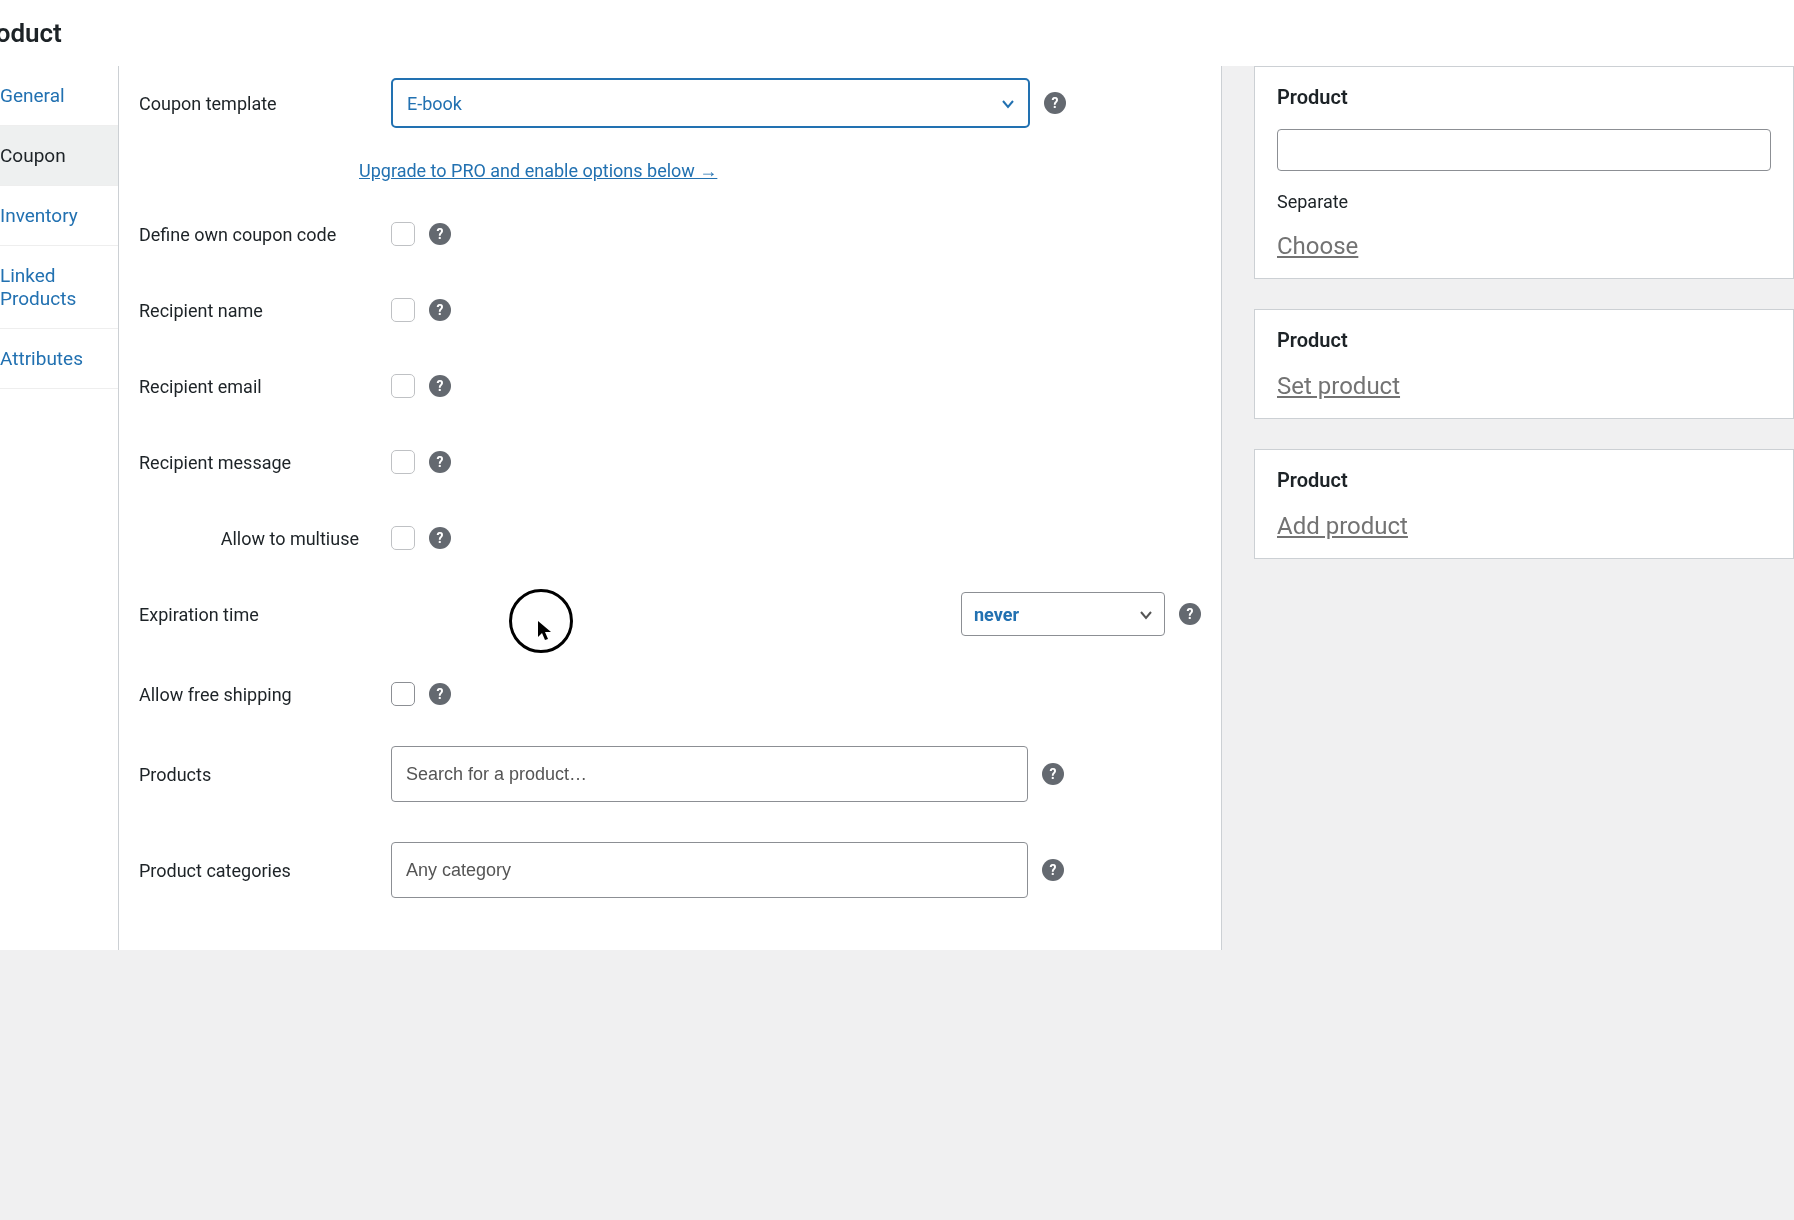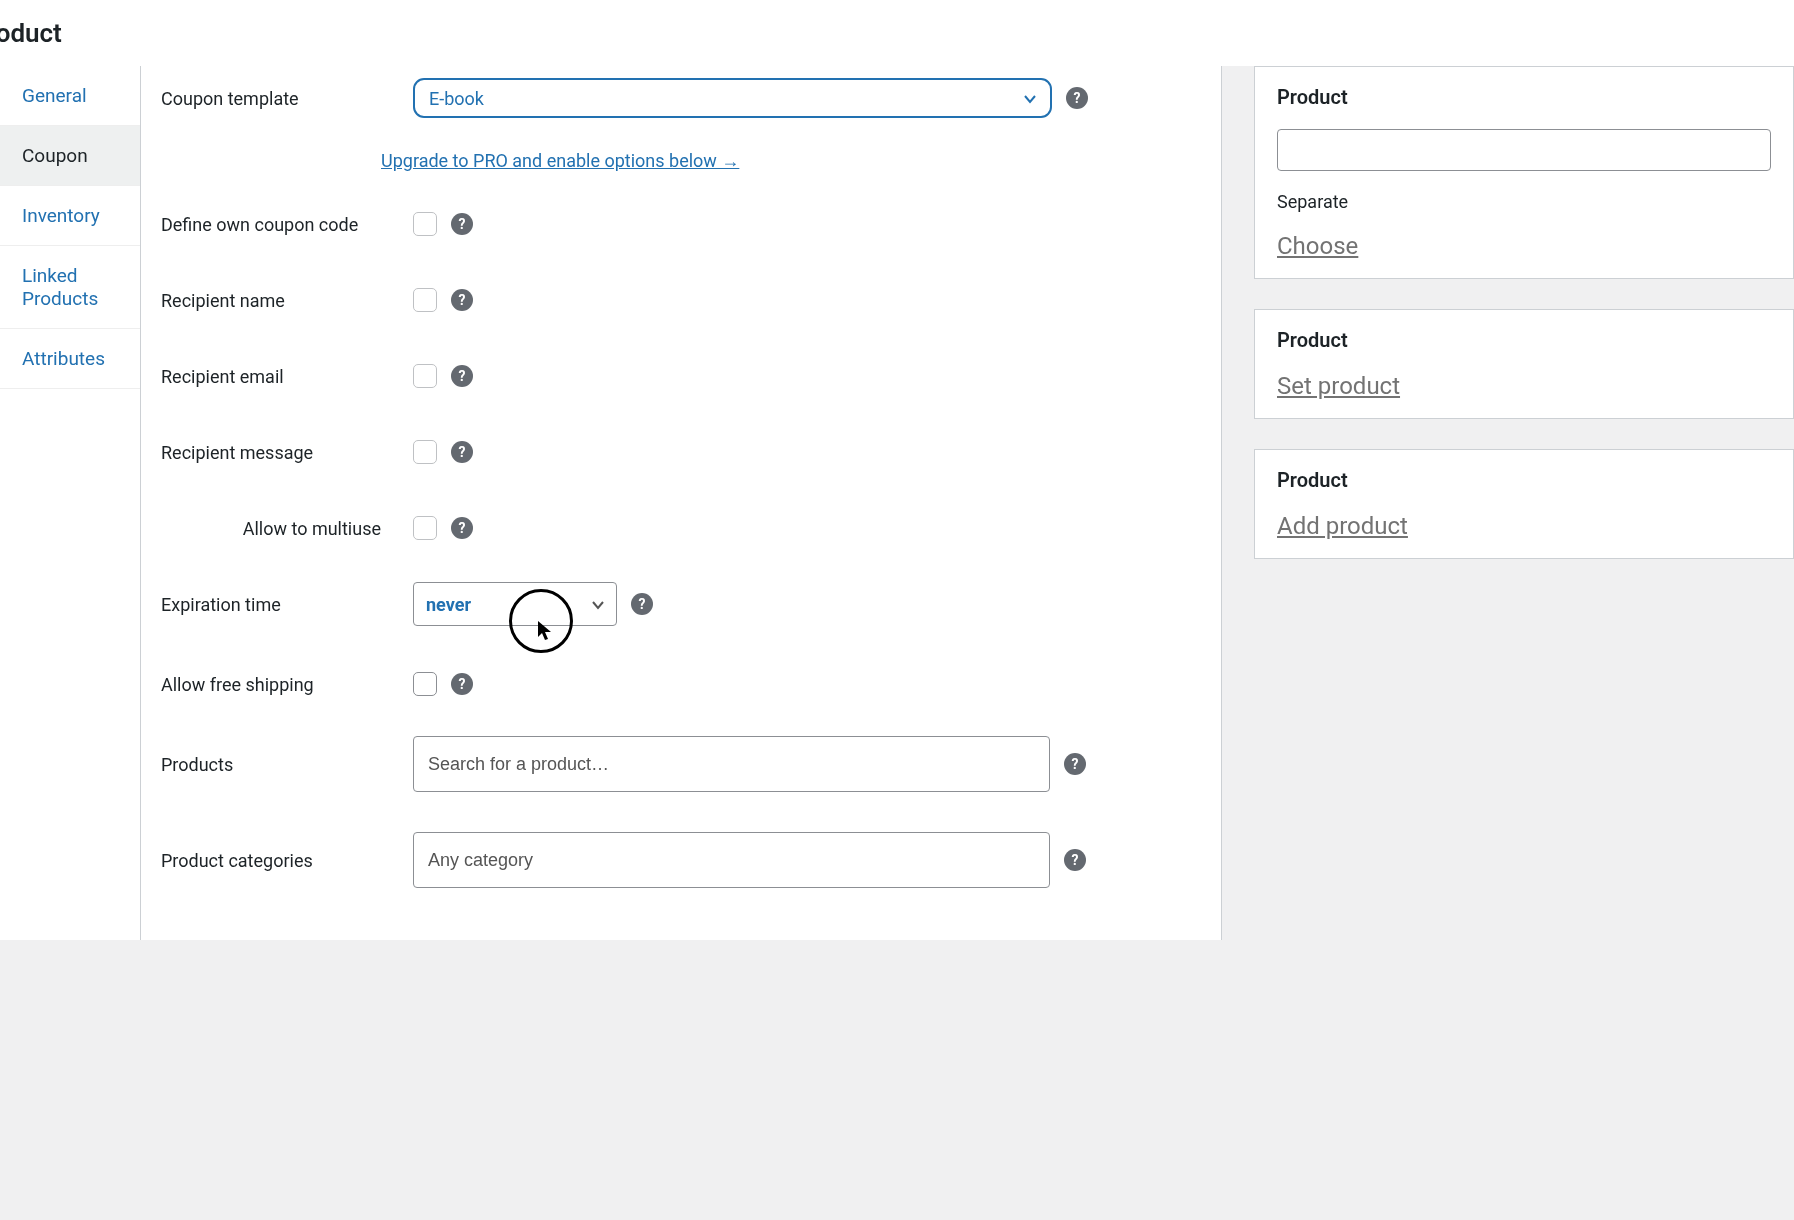--- a/index.html
+++ b/index.html
@@ -16,21 +16,20 @@
 .page-title {
   font-size: 26px;
   font-weight: 600;
   padding: 18px 0 18px 0;
   margin-left: -30px;
   background: #fff;
 }
 .layout {
   display: flex;
   background: #f0f0f1;
-  padding-left: 22px;
 }
 .sidebar {
   width: 179px;
   background: #fff;
   border-right: 1px solid #ccd0d4;
   flex-shrink: 0;
   margin-left: -60px;
 }
 .sidebar-item {
   display: block;
@@ -64,23 +63,23 @@
   font-size: 18px;
   color: #1d2327;
 }
 .form-field {
   display: flex;
   align-items: center;
   gap: 14px;
 }
 .select-wide {
   width: 639px;
-  height: 40px;
+  height: 50px;
   border: 2px solid #2271b1;
-  border-radius: 11px;
+  border-radius: 5px;
   padding: 0 14px;
   font-size: 18px;
   color: #2271b1;
   display: flex;
   align-items: center;
   justify-content: space-between;
   cursor: pointer;
   background: #fff;
 }
 .select-narrow {
@@ -263,21 +262,21 @@
     </div>
 
     <div class="form-row" style="margin-top:28px;text-align:right;">
       <div class="form-label">Allow to multiuse</div>
       <div class="form-field">
         <div class="checkbox faded"></div>
         <span class="help-icon">?</span>
       </div>
     </div>
 
-    <div class="form-row" style="margin-top:18px;">
+    <div class="form-row" style="margin-top:18px;justify-content:space-between;">
       <div class="form-label">Expiration time</div>
       <div class="form-field">
         <div class="select-narrow">
           <span>never</span>
           <span class="chevron">
             <svg width="16" height="16" viewBox="0 0 16 16">
                 <path d="M3 5 l5 6 l5 -6" fill="none" stroke="#555" stroke-width="2"></path>
               </svg>
           </span>
         </div>

